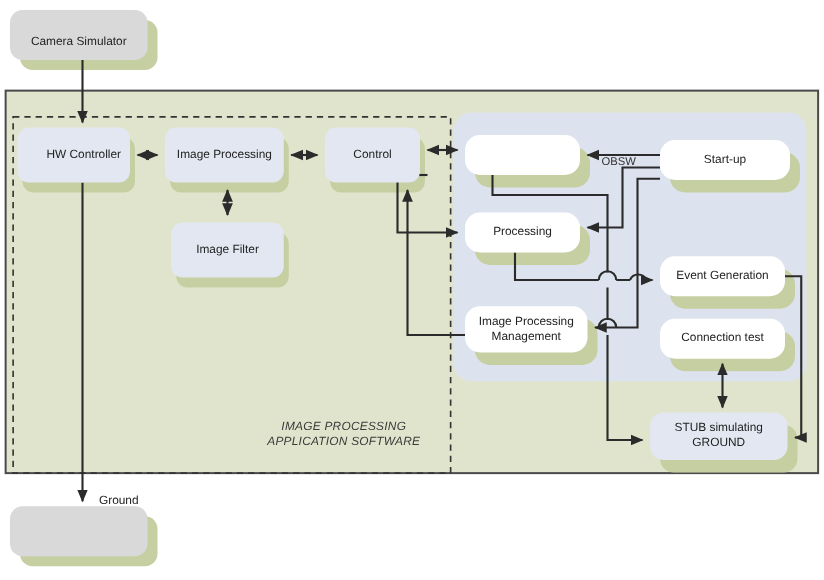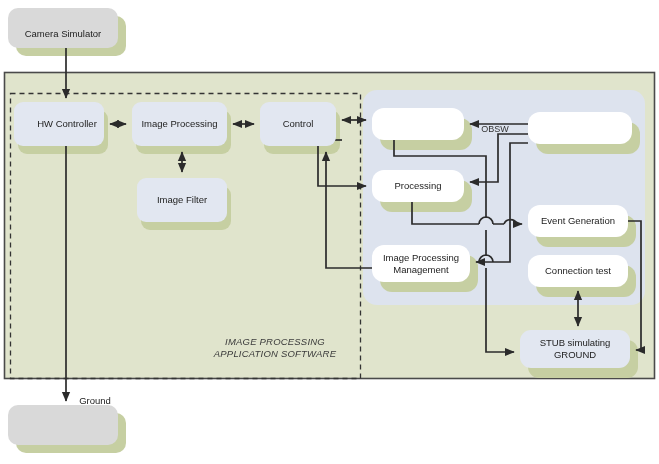--- a/index.html
+++ b/index.html
@@ -122,20 +122,21 @@
 
   <div class="nodelabel" style="left:137px;top:178px;width:90px;height:44px;">Image Filter</div>
 
   <div class="nodelabel" style="left:260px;top:102px;width:76px;height:44px;">Control</div>
 
 
   <div class="nodelabel" style="left:372px;top:170px;width:92px;height:32px;">Processing</div>
 
   <div class="nodelabel" style="left:374px;top:245px;width:94px;height:37px;">Image Processing Management</div>
 
+  <div class="nodelabel" style="left:528px;top:112px;width:104px;height:32px;">Start-up</div>
 
   <div class="nodelabel" style="left:528px;top:205px;width:100px;height:32px;">Event Generation</div>
 
   <div class="nodelabel" style="left:528px;top:255px;width:100px;height:32px;">Connection test</div>
 
   <div class="nodelabel" style="left:520px;top:330px;width:110px;height:38px;">STUB simulating GROUND</div>
 
   <div class="plainlabel" style="left:455px;top:78px;width:80px;margin-top:46px;">OBSW</div>
 
   <div class="italiclabel" style="left:200px;top:336px;width:150px;">

